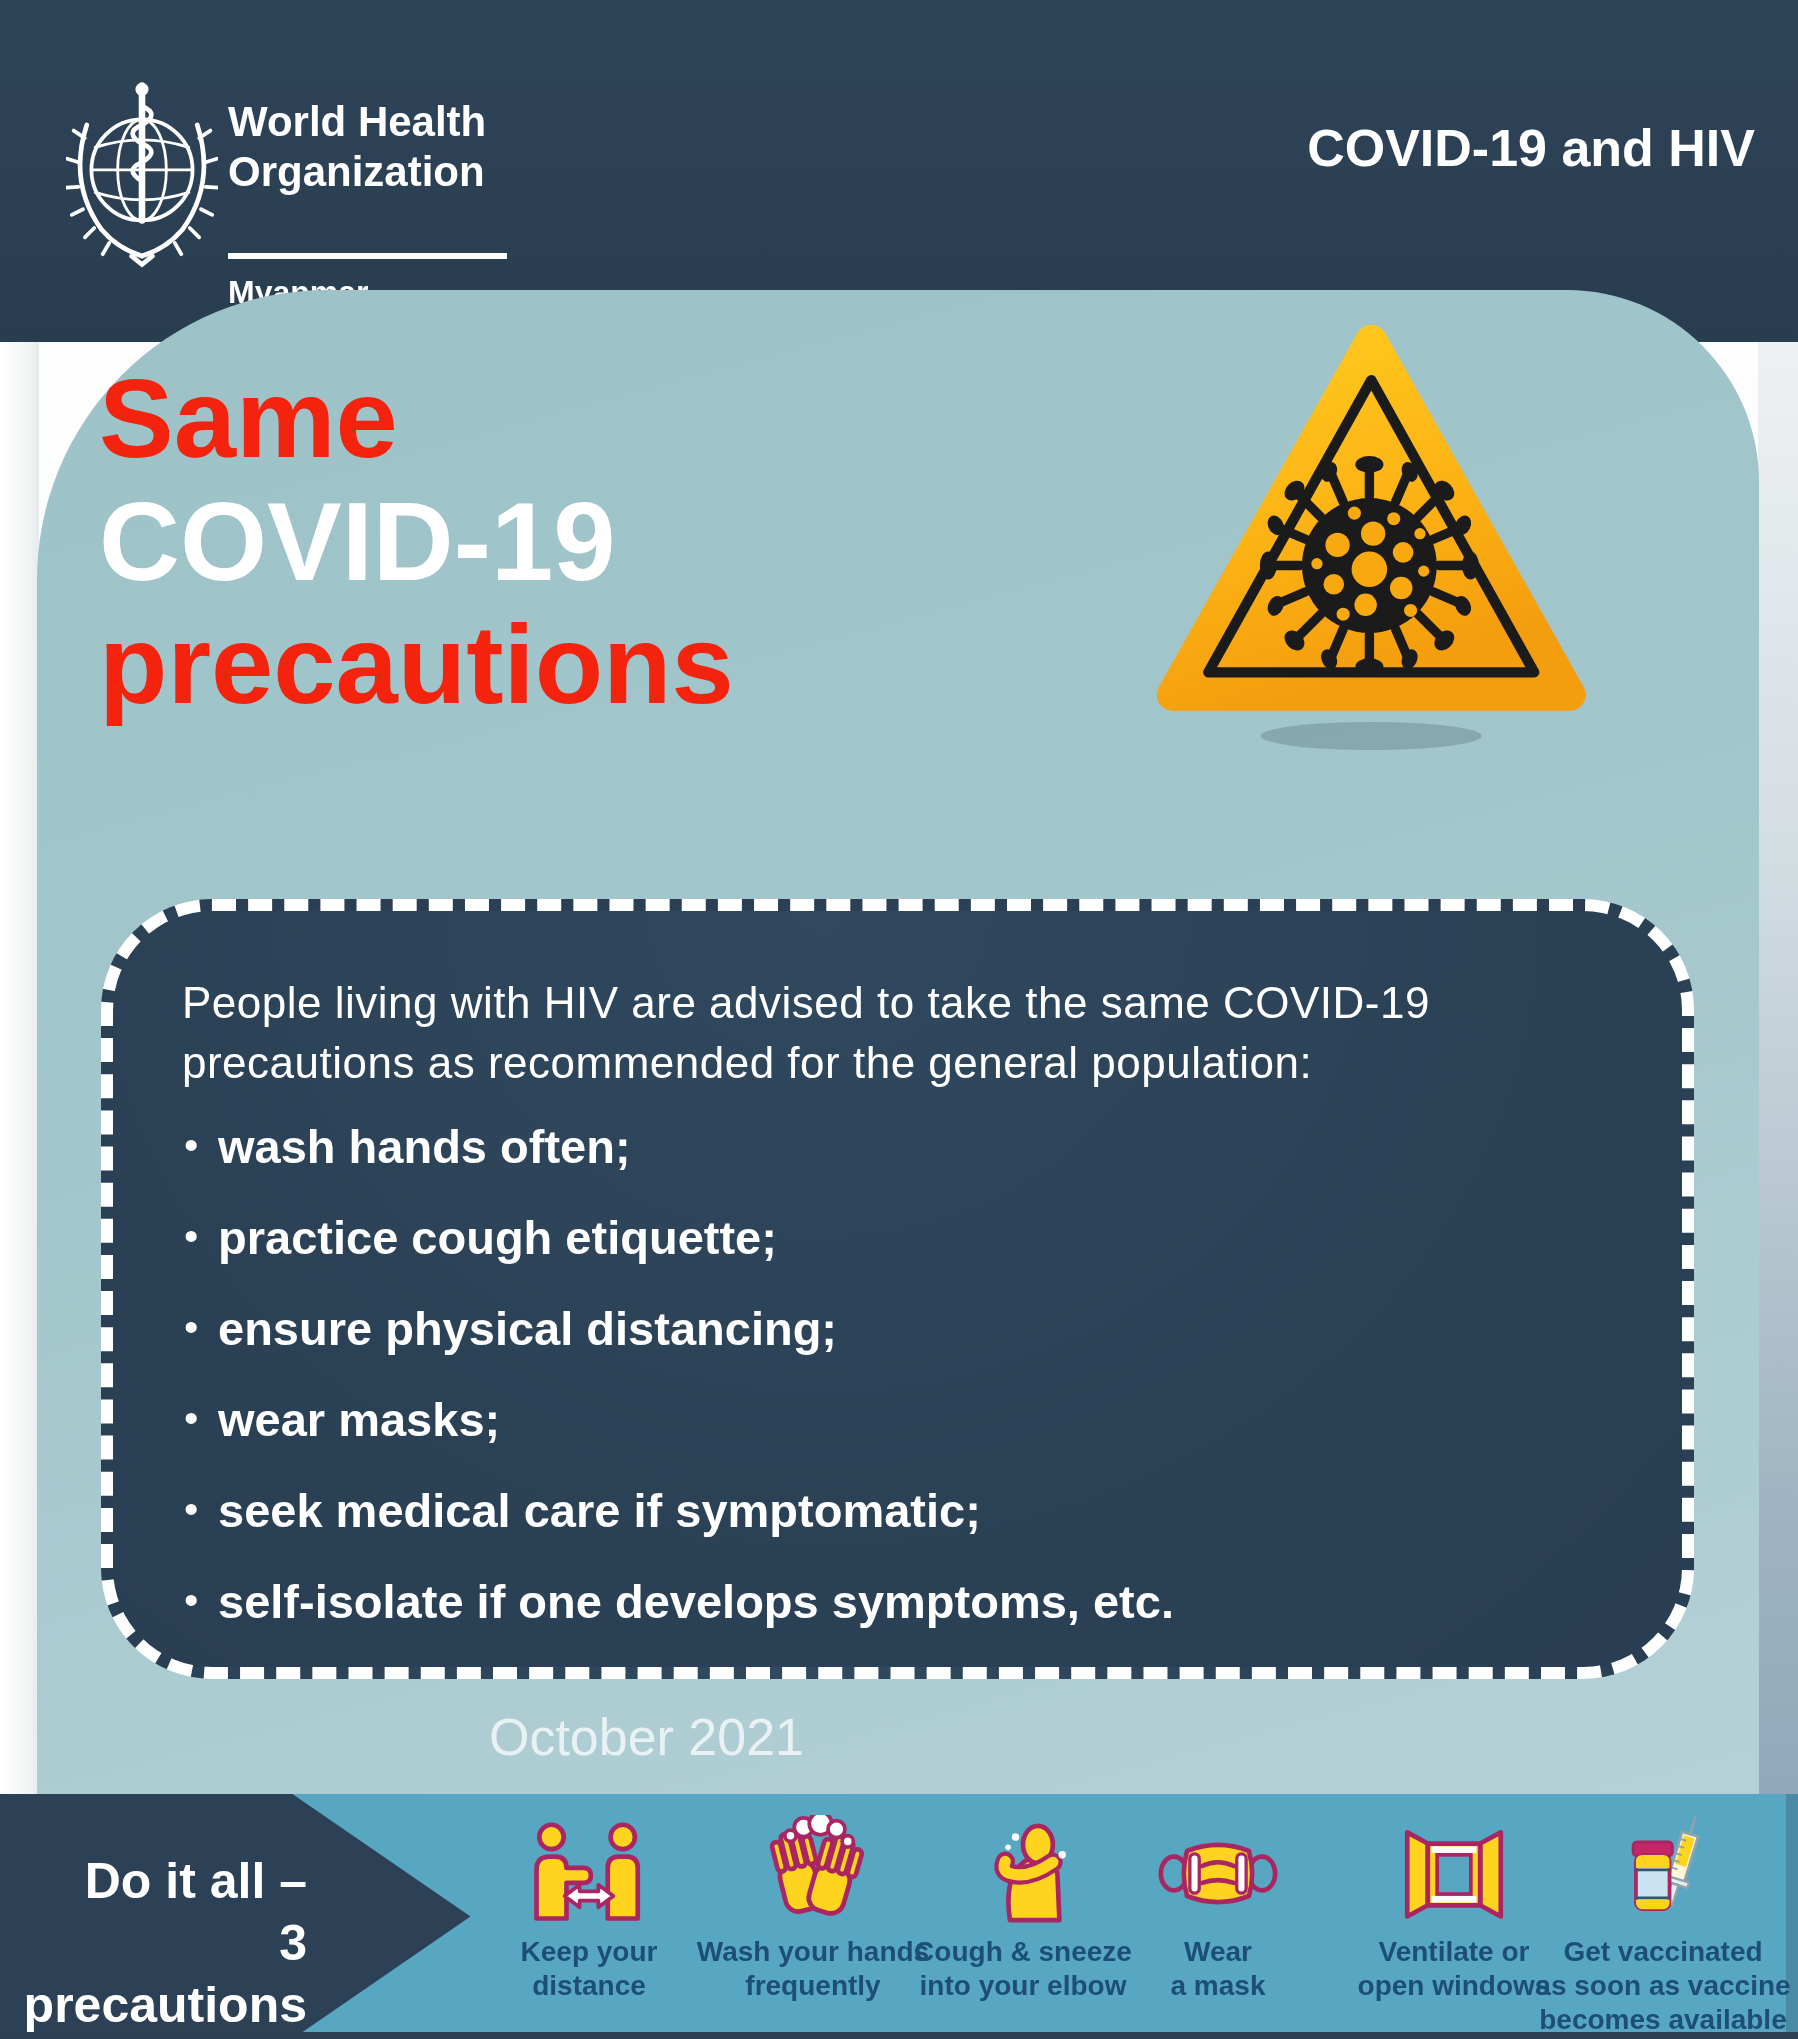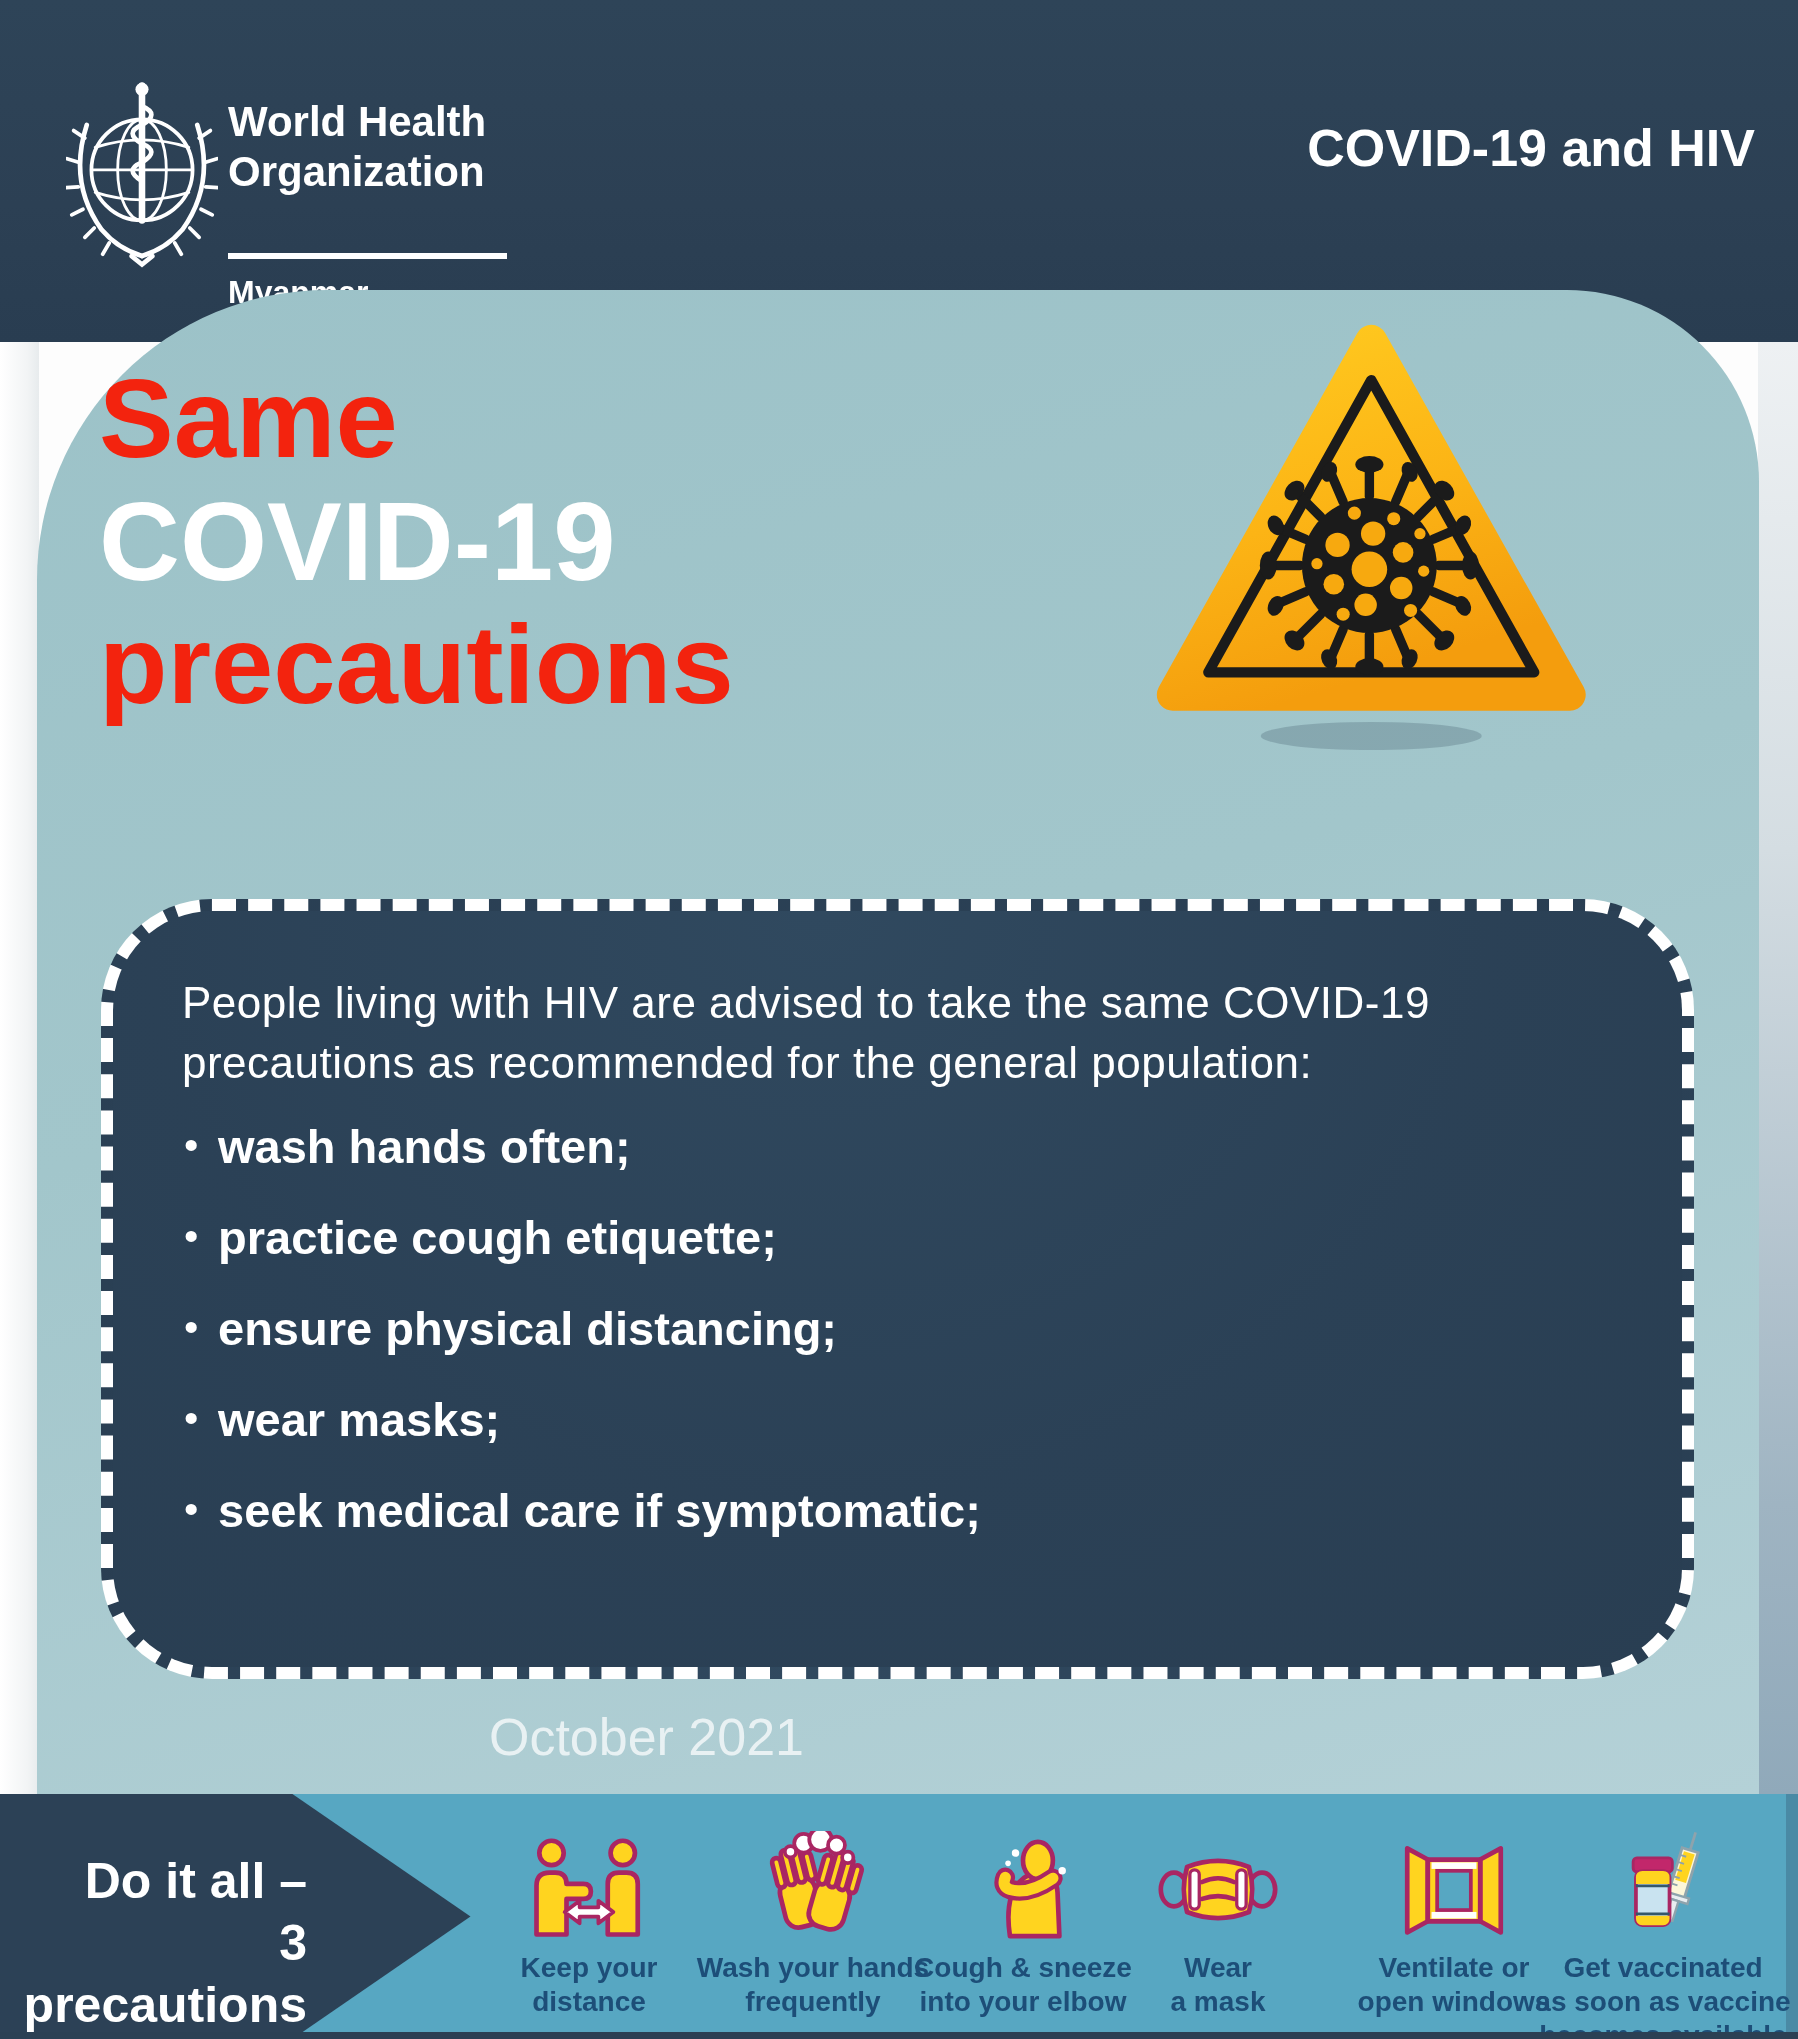--- a/index.html
+++ b/index.html
@@ -48,21 +48,21 @@
     color:rgba(255,255,255,.72);font-size:52px;font-weight:400;}
 
   
   .bottom-bar{position:absolute;left:0;top:1794px;width:1799px;height:245px;background:#57a7c2;}
   .bottom-bar-right-edge{position:absolute;right:0;top:0;width:13px;height:245px;background:#4a8aa5;}
   .bottom-navy-line{position:absolute;left:0;bottom:0;width:1799px;height:6.6px;background:#2b4054;}
   .banner-arrow{position:absolute;left:0;top:0;width:478px;height:245px;}
   .banner-text{position:absolute;left:17px;top:56px;width:290px;text-align:right;
     color:#ffffff;font-weight:bold;font-size:50px;line-height:62px;}
 
-  .precaution{position:absolute;top:37px;display:flex;flex-direction:column;align-items:center;}
+  .precaution{position:absolute;top:21px;display:flex;flex-direction:column;align-items:center;}
   .precaution .icon{height:111px;display:flex;align-items:flex-end;justify-content:center;}
   .precaution .label{margin-top:9.4px;text-align:center;color:#1d4e78;font-weight:bold;
     font-size:28px;line-height:34px;}
   .p0{left:467px;width:244px;}
   .p1{left:691px;width:244px;}
   .p2{left:901px;width:244px;}
   .p3{left:1117px;width:202px;}
   .p4{left:1332px;width:244px;}
   .p5{left:1527px;width:272px;}
 </style>
@@ -197,20 +197,21 @@
       <div class="intro">
         <div>People living with HIV are advised to take the same COVID-19</div>
         <div>precautions as recommended for the general population:</div>
       </div>
       <ul>
         <li>wash hands often;</li>
         <li>practice cough etiquette;</li>
         <li>ensure physical distancing;</li>
         <li>wear masks;</li>
         <li>seek medical care if symptomatic;</li>
+        <li>self-isolate if one develops symptoms, etc.</li>
       </ul>
     </div>
 
     <div class="date-line">October 2021</div>
   </div>
 
   <div class="bottom-bar">
     <div class="bottom-bar-right-edge"></div>
 
     <svg class="banner-arrow" viewBox="0 0 510 262" preserveAspectRatio="none">

